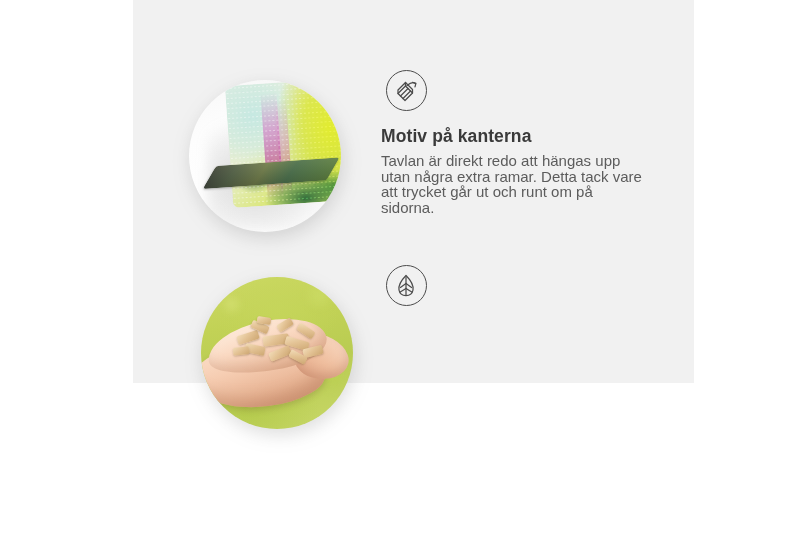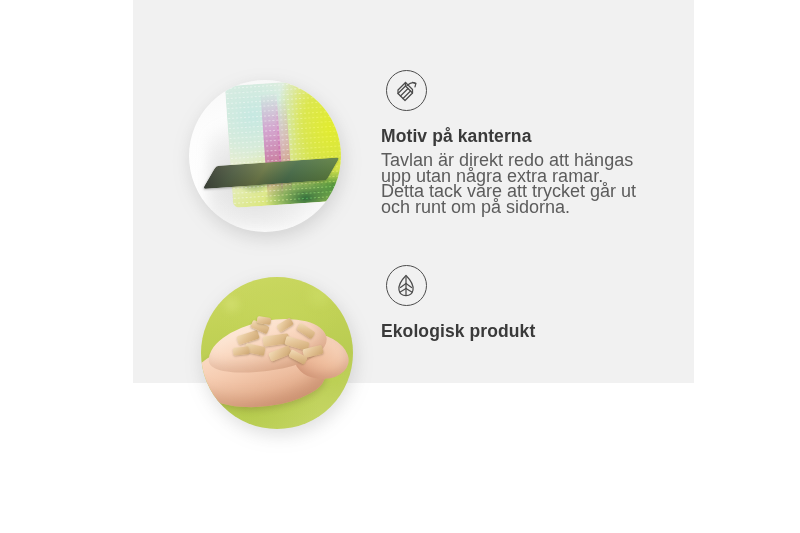--- a/index.html
+++ b/index.html
@@ -221,21 +221,21 @@
 
   .feature-title {
     font-size: 17.5px;
     font-weight: 600;
     color: #3a3a3a;
     letter-spacing: 0.1px;
     margin: 0 0 7px 0;
     line-height: 1.15;
   }
   .feature-body {
-    font-size: 18px;
+    font-size: 15px;
     font-weight: 400;
     color: #5c5c5c;
     line-height: 15.6px;
     margin: 0;
     max-width: 268px;
   }
 </style>
 </head>
 <body>
 
@@ -304,18 +304,17 @@
                      C15.4 29.5, 12.6 27.6, 12 24 C11.5 20.5, 13.5 15, 19 9.5 Z"></path>
 
             <path d="M19 11.5 L19 29"></path>
 
             <path d="M19 17.5 L13.4 21.5"></path>
             <path d="M19 17.5 L24.6 21.5"></path>
             <path d="M19 22.5 L13.2 26"></path>
             <path d="M19 22.5 L24.8 26"></path>
           </svg>
         </span>
-        <p class="feature-title">Ekologisk produkt</p>
       </div>
     </div>
 
   </div>
 </div>
 
 </body></html>

